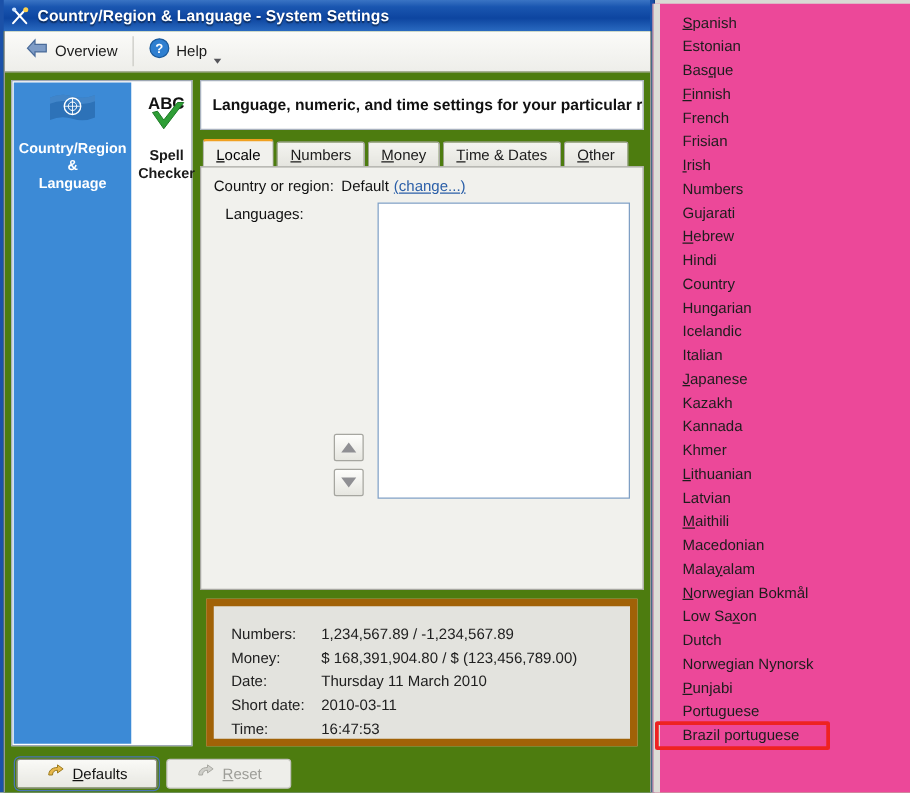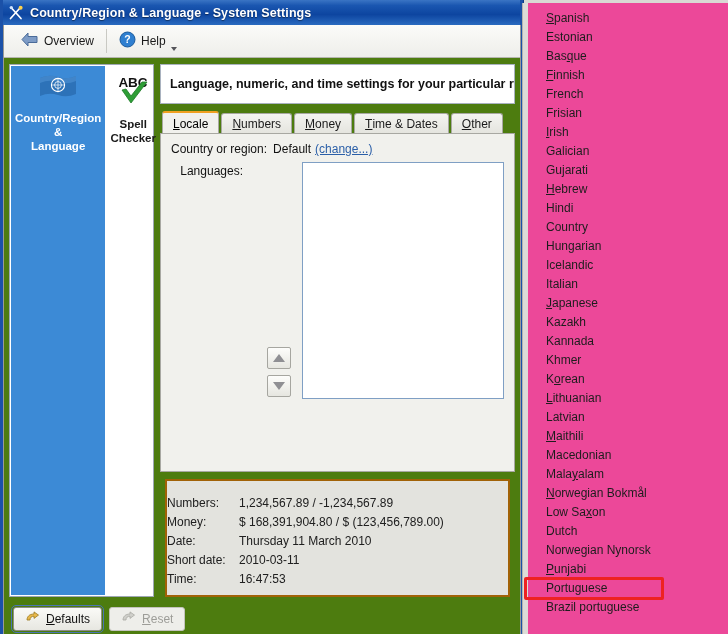--- a/index.html
+++ b/index.html
@@ -122,31 +122,31 @@
     display: flex; align-items: center; justify-content: center; cursor: default;
   }
   .tri-up { width:0;height:0;border-left:6px solid transparent;border-right:6px solid transparent;border-bottom:8px solid #8f8f93;}
   .tri-dn { width:0;height:0;border-left:6px solid transparent;border-right:6px solid transparent;border-top:8px solid #8f8f93;}
   .lang-listbox {
     flex: 1; height: 237px; background: #ffffff; border: 1px solid #7f9fc4;
   }
 
   
   .summary {
-    margin: 7px 5px 0 5px; background: #e3e3de; border: 2px solid #a16207;
-    height: 118px; padding: 13px 0 0 0;
+    margin: 7px 5px 0 5px; background: #e3e3de; border: 6px solid #a16207;
+    height: 118px; padding: 13px 0 0 14px;
   }
   .sum-row { display: flex; font-size: 12px; color: #202020; line-height: 19px; }
   .sum-key { width: 72px; flex: 0 0 72px; }
   .sum-val { }
 
   
   .btnbar { display: flex; align-items: center; gap: 7px; padding: 6px 0 0 9px; height: 38px; }
   .btn {
-    height: 24px; display: flex; align-items: center; gap: 5px; padding: 0 11px;
+    height: 24px; display: flex; align-items: center; gap: 5px; padding: 0 23px;
     font-size: 12px; color: #111; border: 1px solid #8d8d87; border-radius: 3px;
     background: linear-gradient(180deg,#fafaf7 0%, #e7e7e1 100%); cursor: default;
   }
   .btn u { text-decoration: underline; }
   .btn.focus { outline: 1px solid #4a74b5; outline-offset: 1px; }
   .btn.disabled { color: #9d9d98; border-color: #c3c3bd; background: #eeeeea; }
 
   
   .dropdown {
     position: absolute; left: 522px; top: 3px; width: 206px; height: 634px;
@@ -349,33 +349,32 @@
     <div class="dd-scrollbar"></div>
     <div class="dd-list" id="dd-list">
         <div class="dd-item clipped"></div>
         <div class="dd-item"><u>S</u>panish</div>
         <div class="dd-item">Estonian</div>
         <div class="dd-item">Bas<u>q</u>ue</div>
         <div class="dd-item"><u>F</u>innish</div>
         <div class="dd-item">French</div>
         <div class="dd-item">Frisian</div>
         <div class="dd-item"><u>I</u>rish</div>
-        <div class="dd-item">Galician</div>
+        <div class="dd-item">Numbers</div>
         <div class="dd-item">Gujarati</div>
         <div class="dd-item"><u>H</u>ebrew</div>
         <div class="dd-item">Hindi</div>
         <div class="dd-item">Country</div>
         <div class="dd-item">Hungarian</div>
         <div class="dd-item">Icelandic</div>
         <div class="dd-item">Italian</div>
         <div class="dd-item"><u>J</u>apanese</div>
         <div class="dd-item">Kazakh</div>
         <div class="dd-item">Kannada</div>
         <div class="dd-item">Khmer</div>
-        <div class="dd-item">K<u>o</u>rean</div>
         <div class="dd-item"><u>L</u>ithuanian</div>
         <div class="dd-item">Latvian</div>
         <div class="dd-item"><u>M</u>aithili</div>
         <div class="dd-item">Macedonian</div>
         <div class="dd-item">Mala<u>y</u>alam</div>
         <div class="dd-item"><u>N</u>orwegian Bokmål</div>
         <div class="dd-item">Low Sa<u>x</u>on</div>
         <div class="dd-item">Dutch</div>
         <div class="dd-item">Norwegian Nynorsk</div>
         <div class="dd-item"><u>P</u>unjabi</div>

